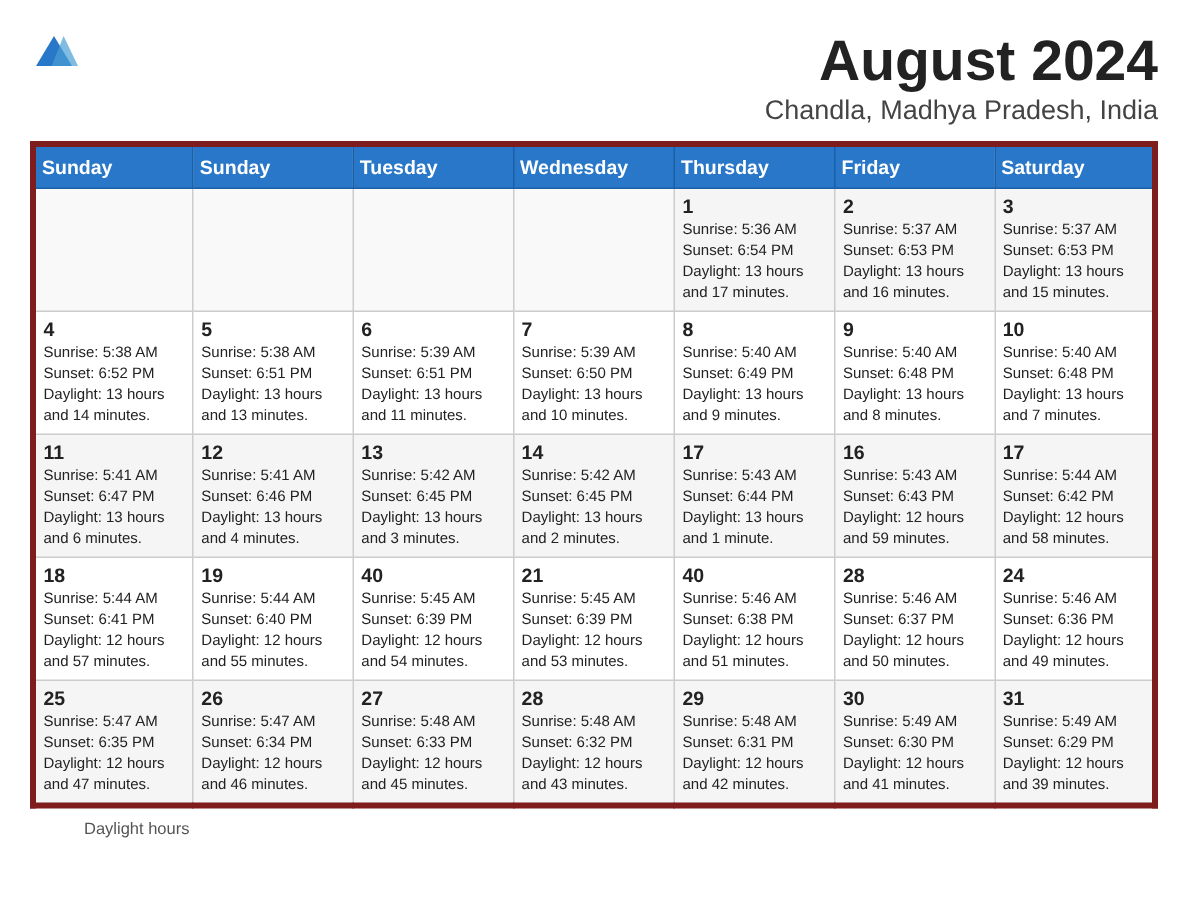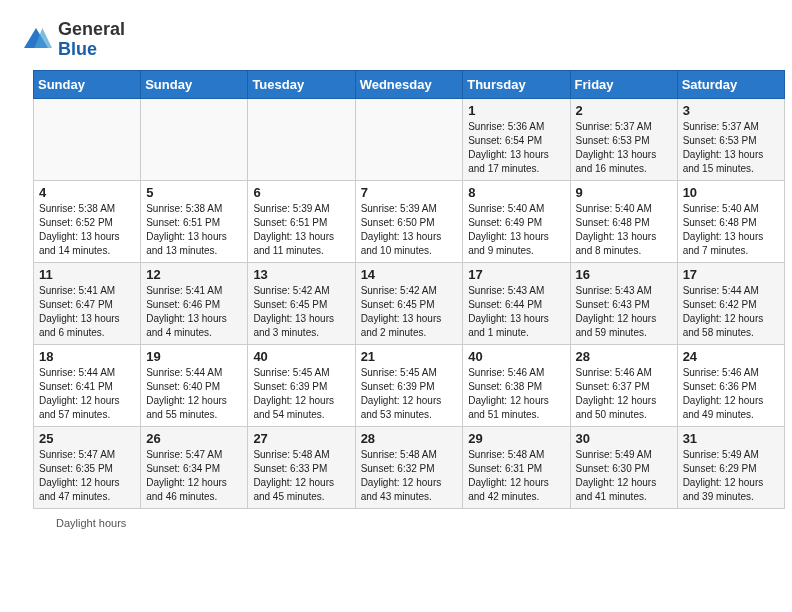--- a/index.html
+++ b/index.html
@@ -44,22 +44,21 @@
       color: #222;
     }
     .title-area h2 {
       font-size: 18px;
       color: #444;
       font-weight: normal;
     }
     .calendar {
       width: 100%;
       border-collapse: collapse;
-      border: 1px solid #7f1d1d;
-      margin-left: 13px;
+      border: 4px solid #7f1d1d;
     }
     .calendar th {
       background-color: #2877c8;
       color: #fff;
       font-size: 13px;
       padding: 6px 4px;
       text-align: left;
       border: 1px solid #1a5fa8;
     }
     .calendar td {
@@ -101,24 +100,24 @@
   </style>
 </head>
 <body>
 
 <div class="header-area">
   <div class="logo-area">
     <svg class="logo-icon" viewBox="0 0 40 40">
       <polygon points="20,5 35,30 5,30" fill="#2877c8"></polygon>
       <polygon points="28,5 40,30 18,30" fill="#4a9fd4" opacity="0.7"></polygon>
     </svg>
-    <div class="logo-text">
-      <span class="general">General</span>
-      <span class="blue">Blue</span>
-    </div>
+  </div>
+  <div class="title-area">
+    <h1>August 2024</h1>
+    <h2>Chandla, Madhya Pradesh, India</h2>
   </div>
 </div>
 
 <table class="calendar">
   <thead>
     <tr>
         <th>Sunday</th>
         <th>Sunday</th>
         <th>Tuesday</th>
         <th>Wednesday</th>

